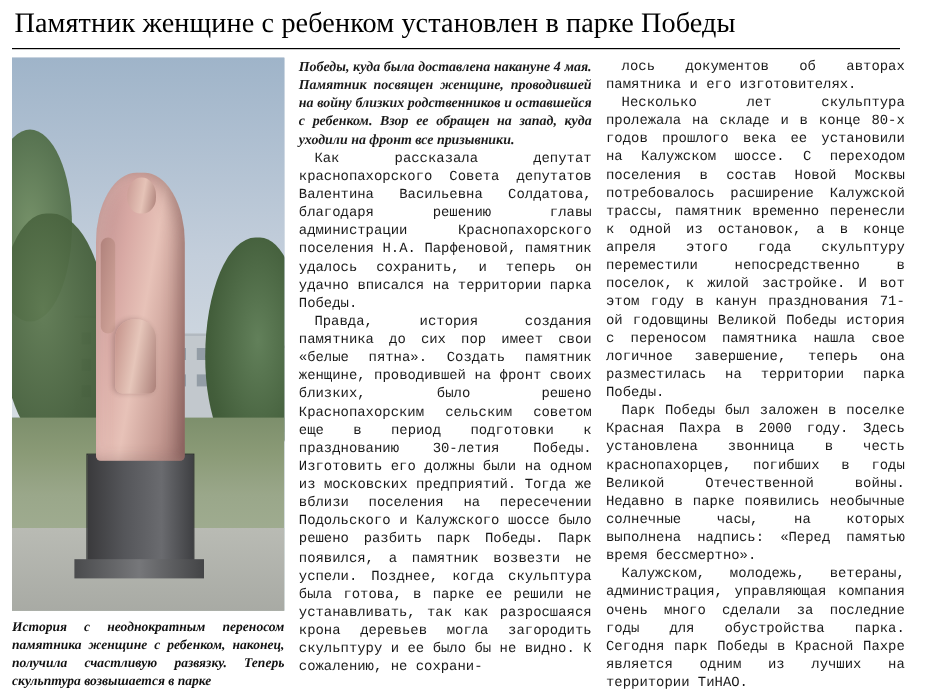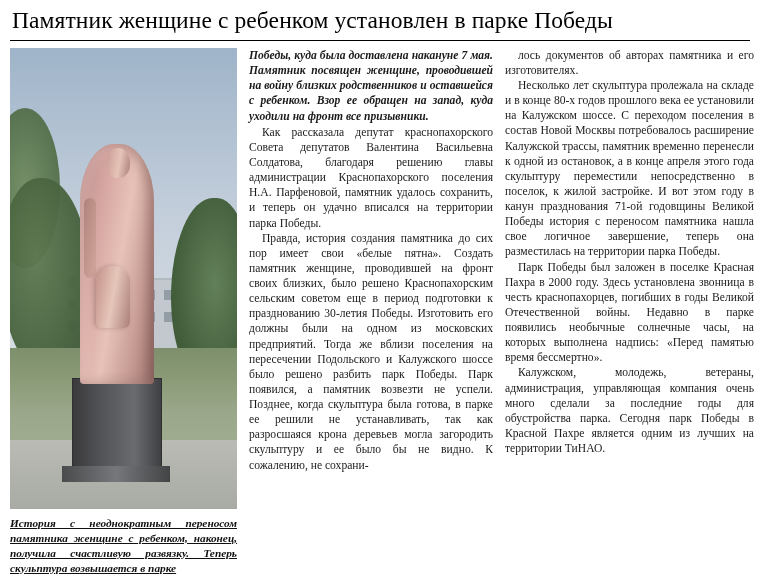--- a/index.html
+++ b/index.html
@@ -170,34 +170,33 @@
   }
   .caption {
     margin-top: 7px;
     font-family: "Liberation Serif", serif;
     font-weight: bold;
     font-style: italic;
     font-size: 11.3px;
     line-height: 1.32;
     text-align: justify;
     color: #111;
-    text-decoration: underline;
   }
   
   .lead {
     font-family: "Liberation Serif", serif;
     font-weight: bold;
     font-style: italic;
     font-size: 11.6px;
     line-height: 1.31;
     text-align: justify;
     margin: 0 0 1px 0;
   }
   p.body {
-    font-family: Liberation Serif, serif;
+    font-family: Liberation Mono, monospace;
     font-size: 11.6px;
     line-height: 1.305;
     text-align: justify;
     margin: 0;
     text-indent: 13px;
     hyphens: manual;
   }
   .col-text p.body + p.body { margin-top: 0; }
 </style>
 </head>
@@ -247,21 +246,21 @@
         <div class="pedestal-base"></div>
         <div class="statue"></div>
         <div class="statue-arm"></div>
         <div class="statue-head"></div>
         <div class="statue-child"></div>
       </div>
       <div class="caption">История с неоднократным переносом памятника женщине с ребенком, наконец, получила счастливую развязку. Теперь скульптура возвышается в парке</div>
     </div>
 
     <div class="col-text">
-      <p class="lead">Победы, куда была доставлена накануне 7 мая. Памятник посвящен женщине, проводившей на войну близких родственников и оставшейся с ребенком. Взор ее обращен на запад, куда уходили на фронт все призывники.</p>
+      <p class="lead">Победы, куда была доставлена накануне 4 мая. Памятник посвящен женщине, проводившей на войну близких родственников и оставшейся с ребенком. Взор ее обращен на запад, куда уходили на фронт все призывники.</p>
       <p class="body">Как рассказала депутат краснопахорского Совета депутатов Валентина Васильевна Солдатова, благодаря решению главы администрации Краснопахорского поселения Н.А. Парфеновой, памятник удалось сохранить, и теперь он удачно вписался на территории парка Победы.</p>
       <p class="body">Правда, история создания памятника до сих пор имеет свои «белые пятна». Создать памятник женщине, проводившей на фронт своих близких, было решено Краснопахорским сельским советом еще в период подготовки к празднованию 30-летия Победы. Изготовить его должны были на одном из московских предприятий. Тогда же вблизи поселения на пересечении Подольского и Калужского шоссе было решено разбить парк Победы. Парк появился, а памятник возвезти не успели. Позднее, когда скульптура была готова, в парке ее решили не устанавливать, так как разросшаяся крона деревьев могла загородить скульптуру и ее было бы не видно. К сожалению, не сохрани-</p>
     </div>
 
     <div class="col-text-3">
       <p class="body">лось документов об авторах памятника и его изготовителях.</p>
       <p class="body">Несколько лет скульптура пролежала на складе и в конце 80-х годов прошлого века ее установили на Калужском шоссе. С переходом поселения в состав Новой Москвы потребовалось расширение Калужской трассы, памятник временно перенесли к одной из остановок, а в конце апреля этого года скульптуру переместили непосредственно в поселок, к жилой застройке. И вот этом году в канун празднования 71-ой годовщины Великой Победы история с переносом памятника нашла свое логичное завершение, теперь она разместилась на территории парка Победы.</p>
       <p class="body">Парк Победы был заложен в поселке Красная Пахра в 2000 году. Здесь установлена звонница в честь краснопахорцев, погибших в годы Великой Отечественной войны. Недавно в парке появились необычные солнечные часы, на которых выполнена надпись: «Перед памятью время бессмертно».</p>
       <p class="body">Калужском, молодежь, ветераны, администрация, управляющая компания очень много сделали за последние годы для обустройства парка. Сегодня парк Победы в Красной Пахре является одним из лучших на территории ТиНАО.</p>
     </div>

